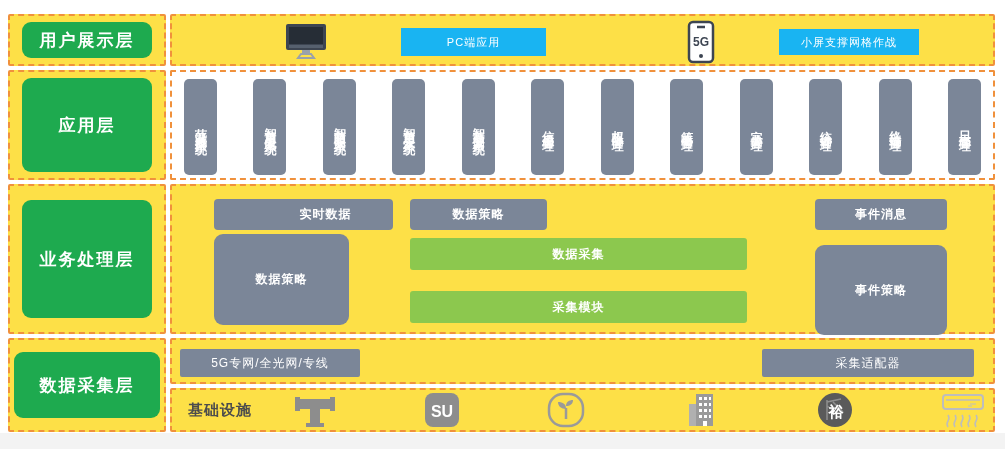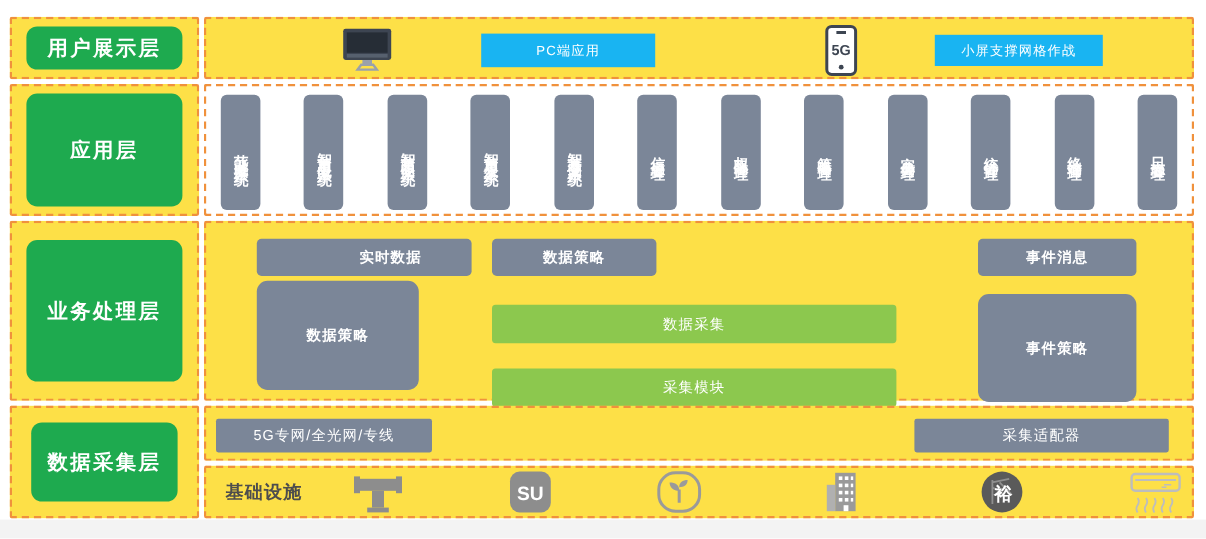--- a/index.html
+++ b/index.html
@@ -7,22 +7,22 @@
   .canvas{position:relative;width:1005px;height:449px;background:#ffffff;overflow:hidden;}
   .dashed{position:absolute;border:2px dashed #f0913c;box-sizing:border-box;border-radius:2px;background:#fde047;}
   .flexcenter{display:flex;align-items:center;justify-content:center;}
   .layer-label{background:#1eaa4f;color:#fff;font-weight:bold;font-size:17px;letter-spacing:2px;border-radius:9px;display:flex;align-items:center;justify-content:center;}
   .vpill{background:#7b8698;color:#fff;border-radius:5px;width:33px;height:96px;
          writing-mode:vertical-rl;text-orientation:upright;font-size:12px;font-weight:bold;
          letter-spacing:3px;display:flex;align-items:center;justify-content:center;}
   .gbtn{position:absolute;background:#7b8698;color:#fff;font-size:12px;font-weight:bold;
         border-radius:4px;display:flex;align-items:center;justify-content:center;letter-spacing:1px;}
   .bigbtn{border-radius:9px;}
-  .limebtn{position:absolute;background:#8cc84e;color:#fff;font-size:12px;font-weight:normal;
-        border-radius:3px;display:flex;align-items:center;justify-content:center;letter-spacing:1px;margin-top:16px;}
+  .limebtn{position:absolute;background:#8cc84e;color:#fff;font-size:12px;font-weight:bold;
+        border-radius:3px;display:flex;align-items:center;justify-content:center;letter-spacing:1px;}
   .cyanbtn{position:absolute;background:#19b4f2;color:#fff;font-size:11px;
         display:flex;align-items:center;justify-content:center;letter-spacing:1px;margin-left:44px;}
   .netbtn{border-radius:2px;font-weight:normal;font-size:12px;}
   .infra-label{position:absolute;color:#4d4d4d;font-size:15px;font-weight:bold;letter-spacing:1px;}
   .icon{position:absolute;}
   .app-row{position:absolute;left:170px;top:70px;width:825px;height:110px;
         display:flex;justify-content:space-between;align-items:flex-start;
         padding:7px 12px;box-sizing:border-box;border:2px dashed #f0913c;border-radius:2px;}
   .bottom-strip{position:absolute;left:0;top:433px;width:1005px;height:16px;background:#f3f3f3;}
 </style>
@@ -34,21 +34,21 @@
   <div class="dashed flexcenter" style="left:8px;top:14px;width:158px;height:52px;">
     <div class="layer-label" style="width:130px;height:36px;">用户展示层</div>
   </div>
   <div class="dashed flexcenter" style="left:8px;top:70px;width:158px;height:110px;">
     <div class="layer-label" style="width:130px;height:94px;">应用层</div>
   </div>
   <div class="dashed flexcenter" style="left:8px;top:184px;width:158px;height:150px;">
     <div class="layer-label" style="width:130px;height:118px;">业务处理层</div>
   </div>
   <div class="dashed flexcenter" style="left:8px;top:338px;width:158px;height:94px;">
-    <div class="layer-label" style="width:122px;height:66px;">数据采集层</div>
+    <div class="layer-label" style="width:146px;height:66px;">数据采集层</div>
   </div>
 
   <div class="dashed" style="left:170px;top:14px;width:825px;height:52px;">
     <span class="icon" style="left:112px;top:6px;">
       <svg width="44" height="38" viewBox="0 0 44 38">
         <rect x="2" y="2" width="40" height="26" rx="2" fill="#3d4552"></rect>
         <rect x="5" y="5" width="34" height="17" fill="#262d36"></rect>
         <rect x="5" y="23" width="34" height="3" fill="#56606e"></rect>
         <rect x="18" y="28" width="8" height="4" fill="#9aa1ab"></rect>
         <path d="M14 36 L30 36 L27 32 L17 32 Z" fill="none" stroke="#9aa1ab" stroke-width="2"></path>

